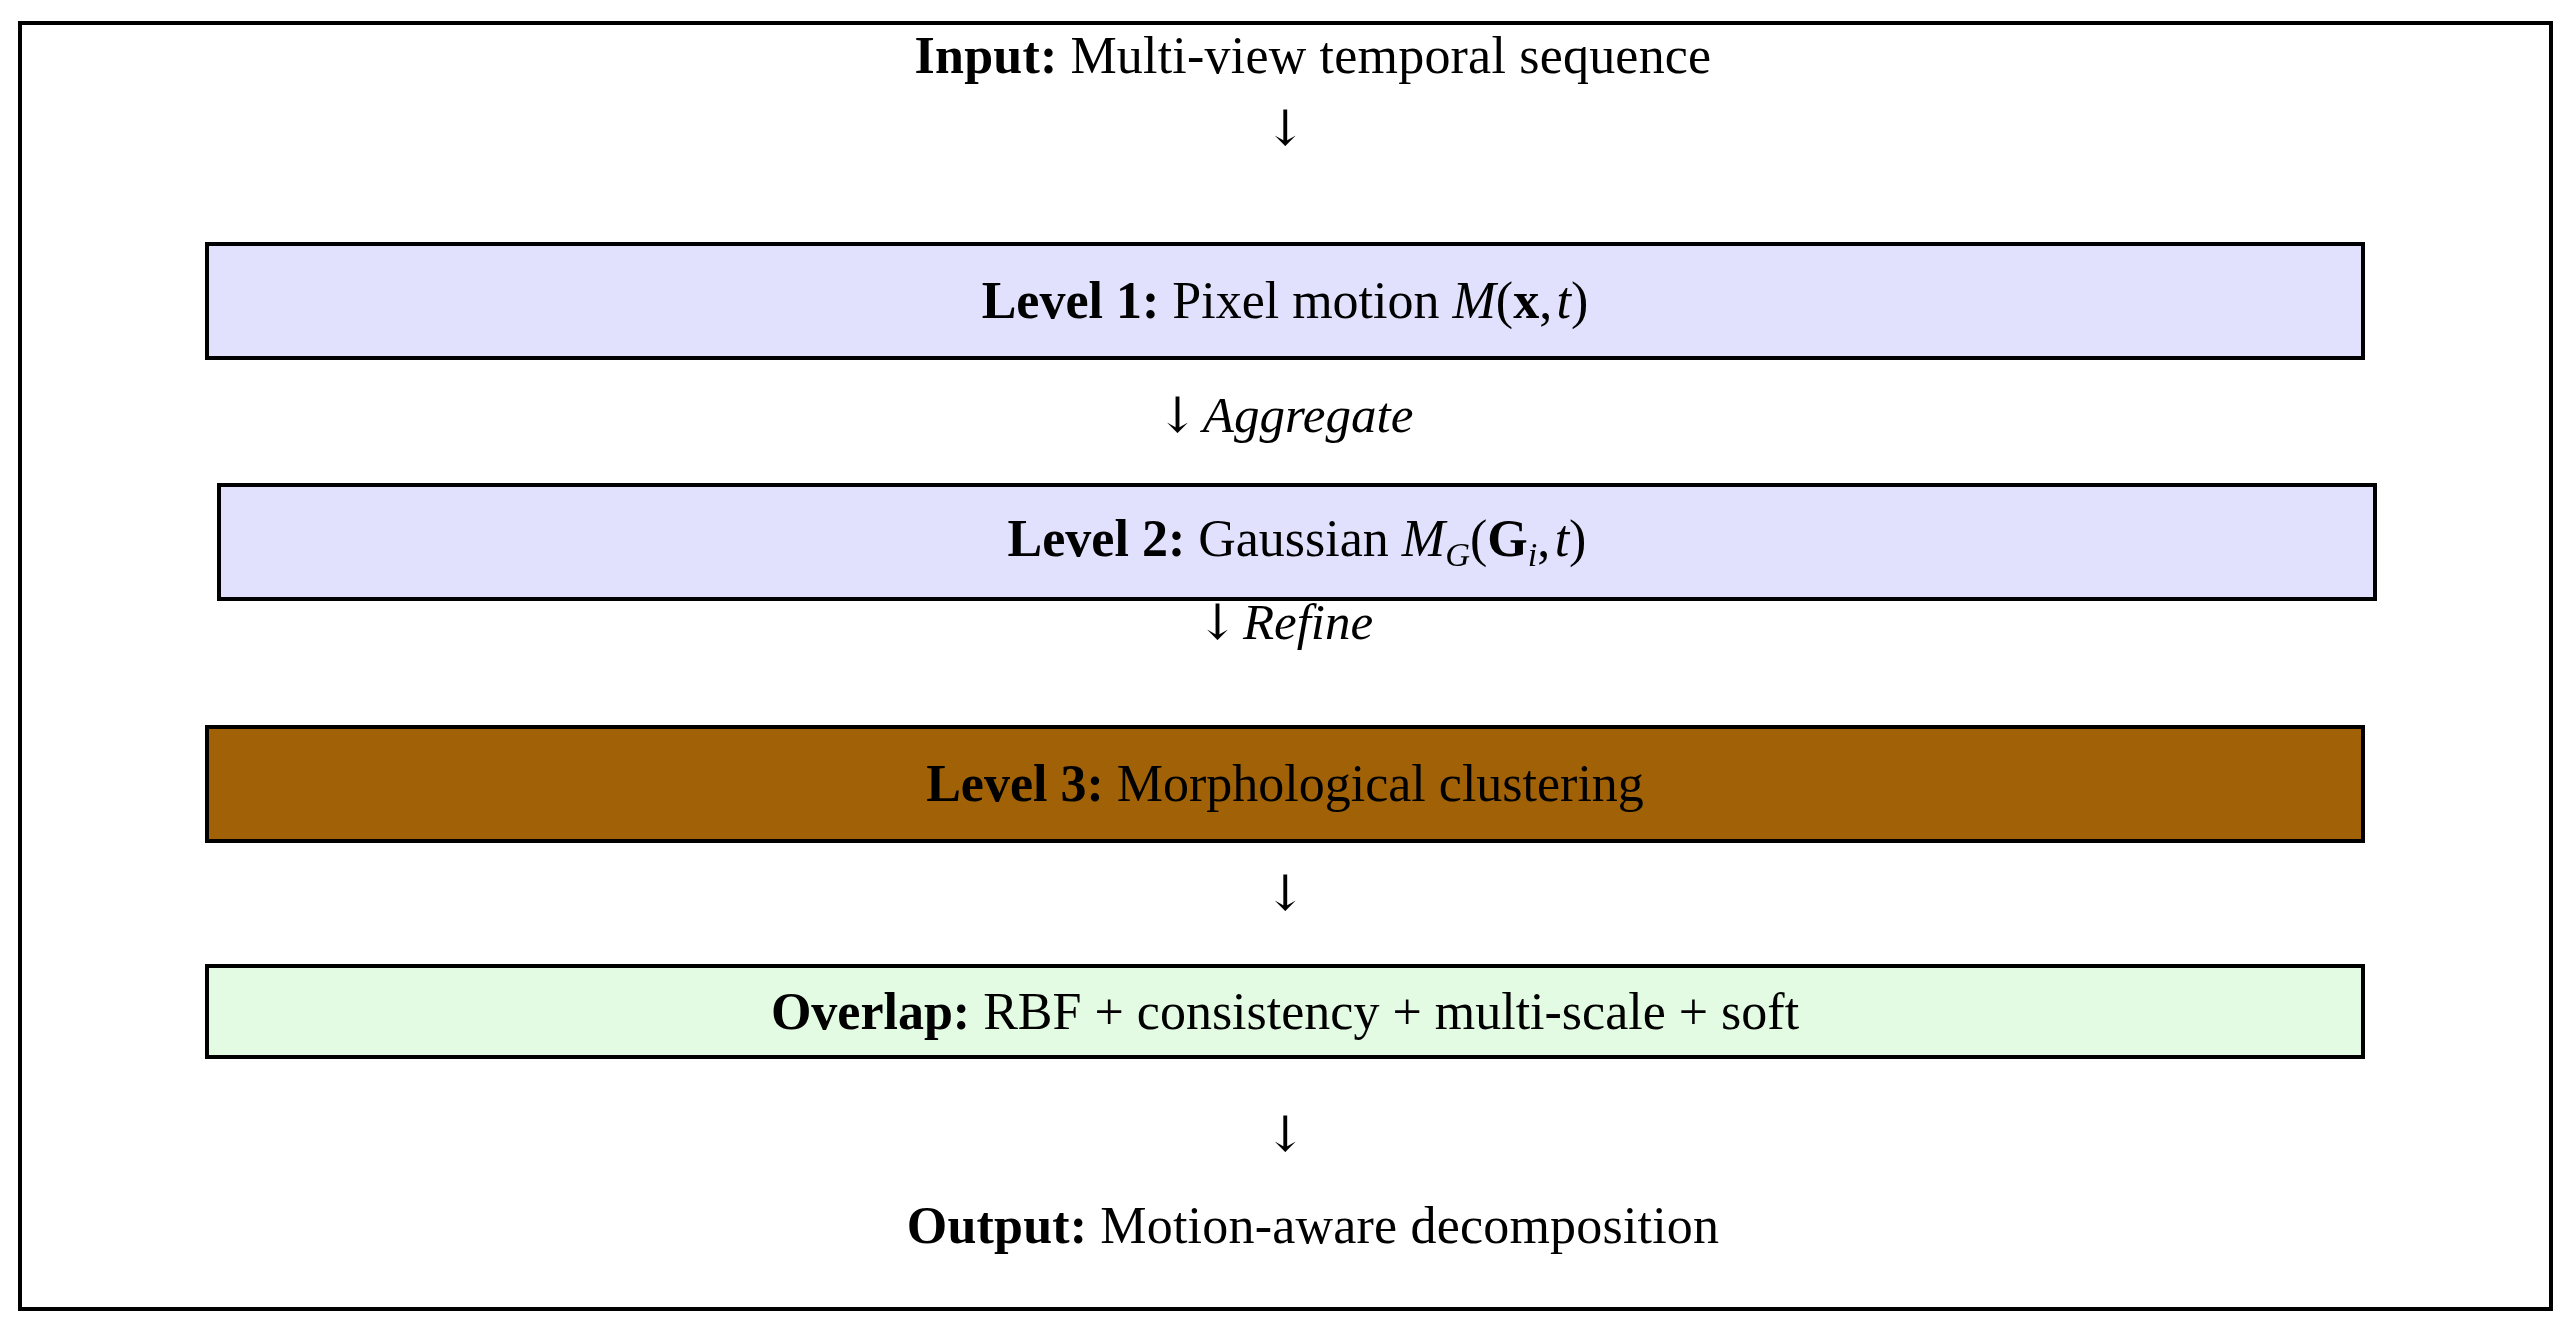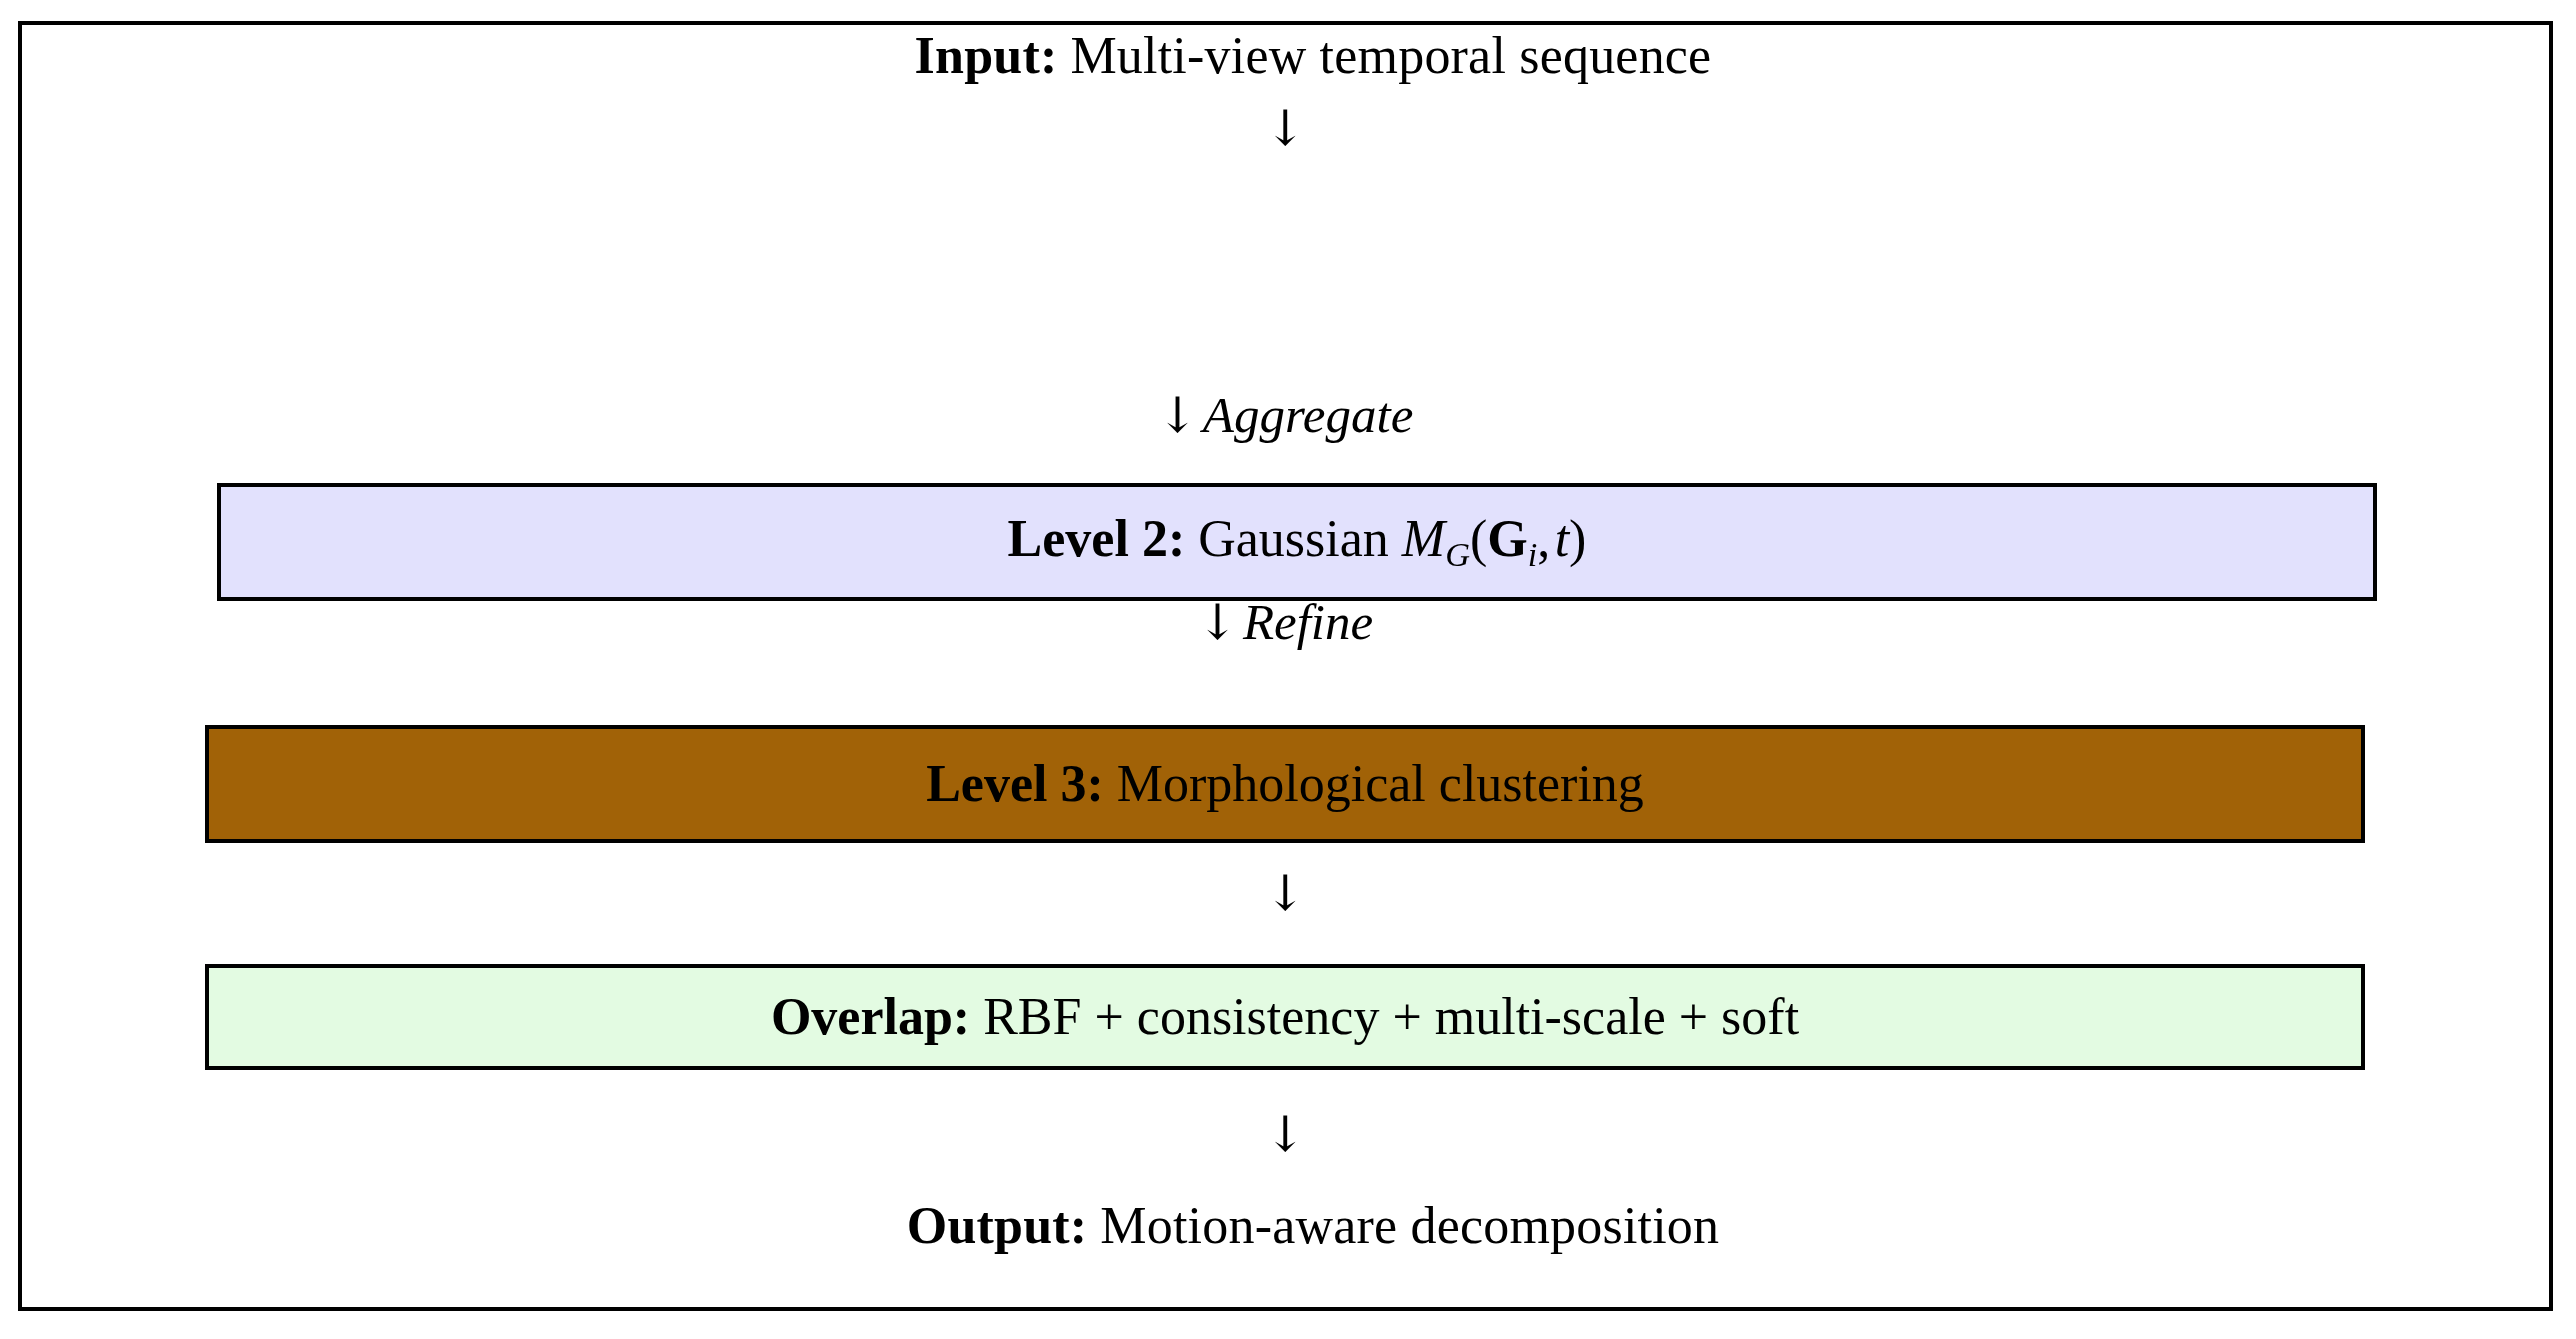--- a/index.html
+++ b/index.html
@@ -134,20 +134,25 @@
   <div class="flow-stack">
 
     <div class="text-row plain-label" style="top:5px;">
       <span class="lead">Input:</span><span class="thinsp">&nbsp;</span><span>Multi-view temporal sequence</span>
     </div>
 
     <div class="connector" style="top:78px;">
       <span class="arrow-glyph">↓</span>
     </div>
 
+    <div class="flow-box box-blue" style="top: 217px; height: 118px; background: rgb(226, 225, 253);">
+      <span class="box-text">
+        <span class="lead">Level 1:</span>&nbsp;<span>Pixel motion</span>&nbsp;<span class="math"><span class="mi">M</span><span class="paren">(</span><span class="mb">x</span><span class="paren">,</span> <span class="mi">t</span><span class="paren">)</span></span>
+      </span>
+    </div>
 
     <div class="connector" style="top:365px;">
       <span class="arrow-glyph">↓</span><span class="conn-label">Aggregate</span>
     </div>
 
     <div class="flow-box box-blue" style="top: 458px; height: 118px; background: rgb(226, 225, 253); margin-left: 12px;">
       <span class="box-text">
         <span class="lead">Level 2:</span>&nbsp;<span>Gaussian</span>&nbsp;<span class="math"><span class="mi">M</span><span class="msub">G</span><span class="paren">(</span><span class="mb">G</span><span class="msub">i</span><span class="paren">,</span> <span class="mi">t</span><span class="paren">)</span></span>
       </span>
     </div>
@@ -159,21 +164,21 @@
     <div class="flow-box box-blue" style="top: 700px; height: 118px; background: #a16207;">
       <span class="box-text">
         <span class="lead">Level 3:</span>&nbsp;<span>Morphological clustering</span>
       </span>
     </div>
 
     <div class="connector" style="top:843px;">
       <span class="arrow-glyph">↓</span>
     </div>
 
-    <div class="flow-box box-green" style="top: 939px; height: 106px; background: rgb(227, 251, 226);">
+    <div class="flow-box box-green" style="top: 939px; height: 95px; background: rgb(227, 251, 226);">
       <span class="box-text">
         <span class="lead">Overlap:</span>&nbsp;<span>RBF + consistency + multi-scale + soft</span>
       </span>
     </div>
 
     <div class="connector" style="top:1084px;">
       <span class="arrow-glyph">↓</span>
     </div>
 
     <div class="text-row plain-label" style="top:1175px;">

